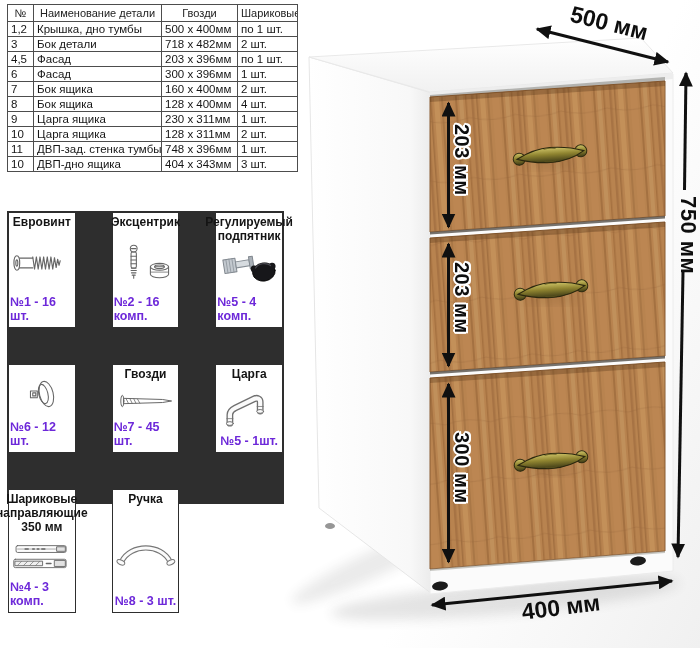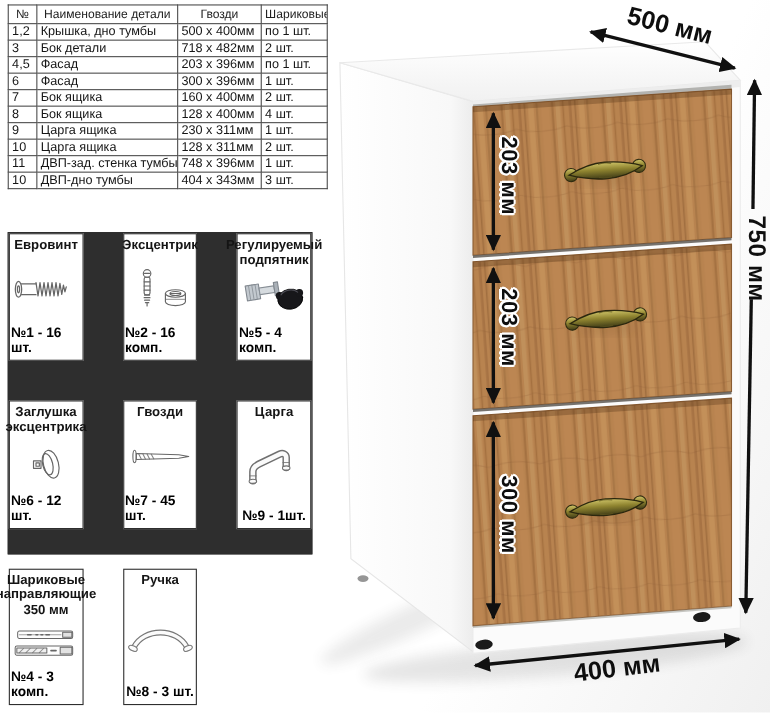--- a/index.html
+++ b/index.html
@@ -18,21 +18,21 @@
 
   
   .hw-grid{position:absolute;left:7px;top:211px;width:275px;height:291px;
         display:grid;grid-template-columns:repeat(3,1fr);grid-template-rows:repeat(3,1fr);
         border:1px solid #2e2e2e;background:#2e2e2e;grid-gap:0;gap:36px;}
   .hw-cell{background:#fff;border:1px solid #2e2e2e;display:flex;flex-direction:column;
         align-items:center;padding:3px 1px 3px 1px;min-width:0;}
   .hw-title{font-weight:bold;font-size:12px;line-height:1.14;text-align:center;color:#141414;}
   .hw-icon{flex:1;display:flex;align-items:center;justify-content:center;min-height:0;width:100%;}
   .hw-icon svg{max-width:84px;max-height:52px;}
-  .hw-count{font-weight:bold;font-size:12.5px;padding-bottom:1px;color:#000000;}
+  .hw-count{font-weight:bold;font-size:12.5px;padding-bottom:1px;color:#6d28d9;}
 
   
   svg.cab{position:absolute;left:0;top:0;}
   .dim{position:absolute;font-weight:bold;color:#0e0e0e;}
   .dim-depth{left:548px;top:10px;width:122px;text-align:center;font-size:23px;transform:rotate(14deg);}
   .dim-height{left:675px;top:196px;writing-mode:vertical-rl;font-size:22px;letter-spacing:.5px;}
   .dim-width{left:500px;top:594px;width:122px;text-align:center;font-size:23px;transform:rotate(-7deg);}
   .dim-drawer{left:450px;width:22px;writing-mode:vertical-rl;font-size:20px;line-height:21px;
         letter-spacing:.5px;
         text-shadow:-1.5px -1.5px 0 #fff,1.5px -1.5px 0 #fff,-1.5px 1.5px 0 #fff,1.5px 1.5px 0 #fff,
@@ -216,21 +216,21 @@
           <td class="c">2 шт.</td>
         </tr>
         <tr>
           <td class="c">11</td>
           <td>ДВП-зад. стенка тумбы</td>
           <td class="c">748 х 396мм</td>
           <td class="c">1 шт.</td>
         </tr>
         <tr>
           <td class="c">10</td>
-          <td>ДВП-дно тумбы</td>
+          <td>ДВП-дно ящика</td>
           <td class="c">404 х 343мм</td>
           <td class="c">3 шт.</td>
         </tr>
       </tbody>
   </table>
 
   <div class="hw-grid">
       <div class="hw-cell">
         <div class="hw-title">Евровинт</div>
         <div class="hw-icon">
@@ -278,21 +278,20 @@
         <ellipse cx="61" cy="33" rx="15" ry="12" fill="#17171a" stroke="#000" stroke-width="1"></ellipse>
         <circle cx="49" cy="27" r="4.5" fill="#17171a"></circle>
               <circle cx="73" cy="27" r="4.5" fill="#17171a"></circle>
         <path d="M51 26 A12 9 0 0 1 71 26" stroke="#4a4a52" stroke-width="1.5" fill="none"></path>
       </g>
     </svg>
   </div>
         <div class="hw-count">№5 - 4 комп.</div>
       </div>
       <div class="hw-cell">
-        <div class="hw-title">Заглушка эксцентрика</div>
         <div class="hw-icon">
     <svg viewBox="0 0 84 56" width="84" height="56" fill="none" stroke="#666" stroke-width="1.4" stroke-linecap="round" stroke-linejoin="round">
       <ellipse cx="48" cy="28" rx="9" ry="17" transform="rotate(-14 48 28)"></ellipse>
       <ellipse cx="44" cy="28" rx="6" ry="13" transform="rotate(-14 44 28)"></ellipse>
       <rect x="27" y="24" width="9" height="9"></rect>
       <rect x="30" y="26.5" width="4" height="4"></rect>
     </svg>
   </div>
         <div class="hw-count">№6 - 12 шт.</div>
       </div>
@@ -312,21 +311,21 @@
         <div class="hw-icon">
     <svg viewBox="0 0 84 56" width="84" height="56" fill="none" stroke-linecap="round" stroke-linejoin="round">
       <path d="M17 48 L17 37 C17 32 20 30 24 28 L49 16 C53 14 57 16 57 20 L57 32" stroke="#707070" stroke-width="9"></path>
       <path d="M17 48 L17 37 C17 32 20 30 24 28 L49 16 C53 14 57 16 57 20 L57 32" stroke="#fafafa" stroke-width="5.5"></path>
       <ellipse cx="17" cy="48.5" rx="4.5" ry="2.5" fill="#fafafa" stroke="#707070" stroke-width="1.3"></ellipse>
       <ellipse cx="57" cy="32.5" rx="4.5" ry="2.5" fill="#fafafa" stroke="#707070" stroke-width="1.3"></ellipse>
       <line x1="13" y1="42" x2="21" y2="42" stroke="#707070" stroke-width="1"></line>
       <line x1="53" y1="26" x2="61" y2="26" stroke="#707070" stroke-width="1"></line>
     </svg>
   </div>
-        <div class="hw-count">№9 - 1шт.</div>
+        <div class="hw-count">№5 - 1шт.</div>
       </div>
       <div class="hw-cell">
         <div class="hw-title">Шариковые направляющие 350 мм</div>
         <div class="hw-icon">
     <svg viewBox="0 0 84 46" width="84" height="46" fill="none" stroke="#666" stroke-width="1.2" stroke-linecap="round" stroke-linejoin="round">
       <rect x="8" y="8" width="66" height="9" rx="2" fill="#fdfdfd"></rect>
       <line x1="10" y1="12.5" x2="60" y2="12.5" opacity=".6"></line>
       <rect x="62" y="9.5" width="11" height="6" fill="#e2e2e2"></rect>
       <path d="M20 12.5 h4 M30 12.5 h2 M36 12.5 h2 M42 12.5 h4" stroke-width="2"></path>
       <rect x="5" y="26" width="69" height="11" rx="2" fill="#fdfdfd"></rect>

